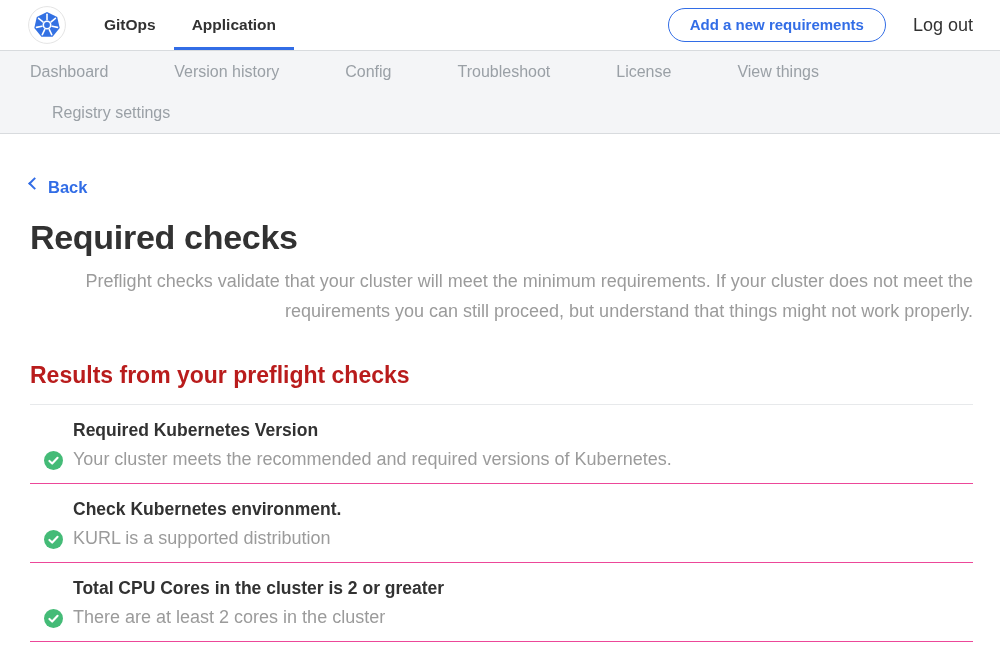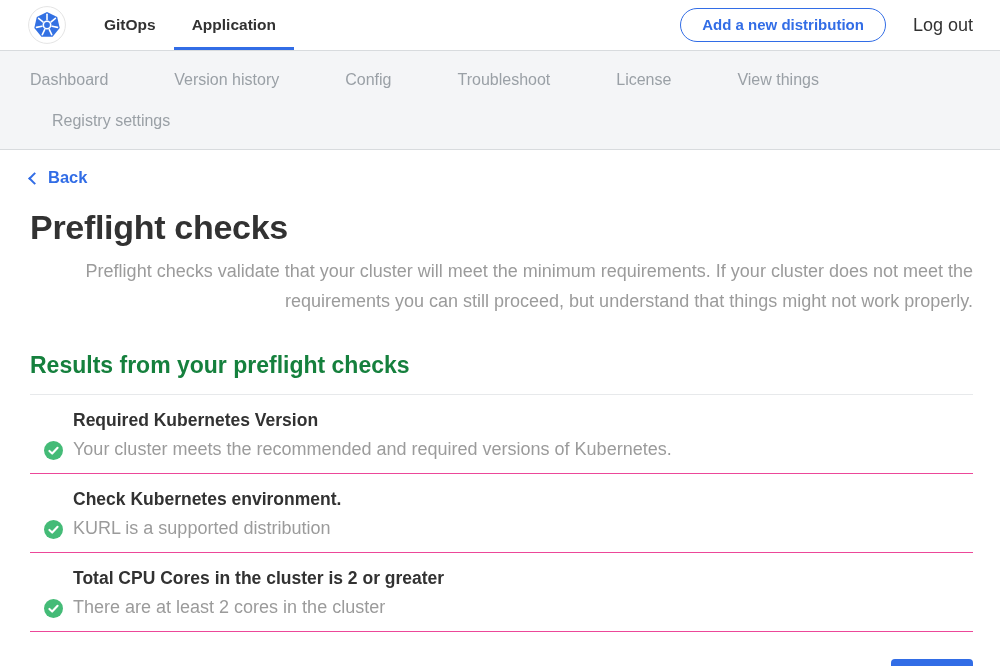--- a/index.html
+++ b/index.html
@@ -44,55 +44,55 @@
     font-family: inherit; cursor: pointer;
     line-height: 1.1;
   }
   .logout { font-size: 18px; color: #323232; margin-left: 27px; cursor: pointer; white-space: nowrap; }
 
   
   .subnav {
     background: #f4f5f7;
     border-top: 1px solid #d8dbde;
     border-bottom: 1px solid #d8dbde;
-    padding: 8px 30px;
+    padding: 0 30px;
   }
   .subnav-row { display: flex; align-items: center; height: 41px; }
   .subnav-item {
     color: #9aa0a6; font-size: 16px; margin-right: 66px;
     cursor: pointer; white-space: nowrap;
   }
   .subnav-row.second .subnav-item { margin-left: 22px; }
 
   
   .content { padding: 0 27px 0 30px; }
   .back {
-    display: inline-flex; align-items: center;
-    margin-top: 18px;
+    display: inline-flex; 
+    margin-top: 44px;
     color: var(--accent, #326de6);
     font-size: 16.5px; font-weight: bold;
     text-decoration: none; cursor: pointer;
   }
   .chev {
     width: 9px; height: 9px; margin-right: 9px; margin-top: 1px;
     border-left: 2.5px solid var(--accent, #326de6);
     border-bottom: 2.5px solid var(--accent, #326de6);
     transform: rotate(45deg);
     display: inline-block;
   }
   h1.page-title {
     font-size: 34px; font-weight: bold; color: #323232;
     margin: 21px 0 9px; letter-spacing: -0.3px;
   }
   .desc {
     font-size: 18px; line-height: 30px; color: #9b9b9b;
     margin: 0; max-width: 948px; text-align: right;
   }
   h2.results-heading {
-    font-size: 23px; font-weight: bold; color: #15803d;
+    font-size: 23px; font-weight: bold; color: #b91c1c;
     margin: 36px 0 0; padding-bottom: 15px;
   }
 
   ul.checks { list-style: none; margin: 0; padding: 0; border-top: 1px solid #e7e9eb; }
   .check-row {
     display: flex; align-items: flex-end;
     padding: 15px 0 13px 14px;
     border-bottom: 1px solid #ec4899;
   }
   .check-icon { flex: 0 0 auto; width: 19px; height: 19px; margin-top: 1px; display: flex; }
@@ -134,21 +134,21 @@
     <nav class="tabs">
       <div class="tab">
         <span>GitOps</span>
       </div>
       <div class="tab active">
         <span>Application</span>
       </div>
     </nav>
 
     <div class="topnav-right">
-      <button class="pill-btn">Add a new distribution</button>
+      <button class="pill-btn">Add a new requirements</button>
       <span class="logout">Log out</span>
     </div>
   </header>
 
   <nav class="subnav">
     <div class="subnav-row">
       <span class="subnav-item">Dashboard</span>
       <span class="subnav-item">Version history</span>
       <span class="subnav-item">Config</span>
       <span class="subnav-item">Troubleshoot</span>
@@ -160,21 +160,21 @@
     </div>
   </nav>
 
   <main class="content">
 
     <a class="back">
       <span class="chev"></span>
       <span>Back</span>
     </a>
 
-    <h1 class="page-title">Preflight checks</h1>
+    <h1 class="page-title">Required checks</h1>
 
     <p class="desc">Preflight checks validate that your cluster will meet the minimum requirements. If your cluster does not meet the requirements you can still proceed, but understand that things might not work properly.</p>
 
     <h2 class="results-heading">Results from your preflight checks</h2>
 
     <ul class="checks">
 
       <li class="check-row">
         <span class="check-icon">
           <svg width="19" height="19" viewBox="0 0 20 20">

